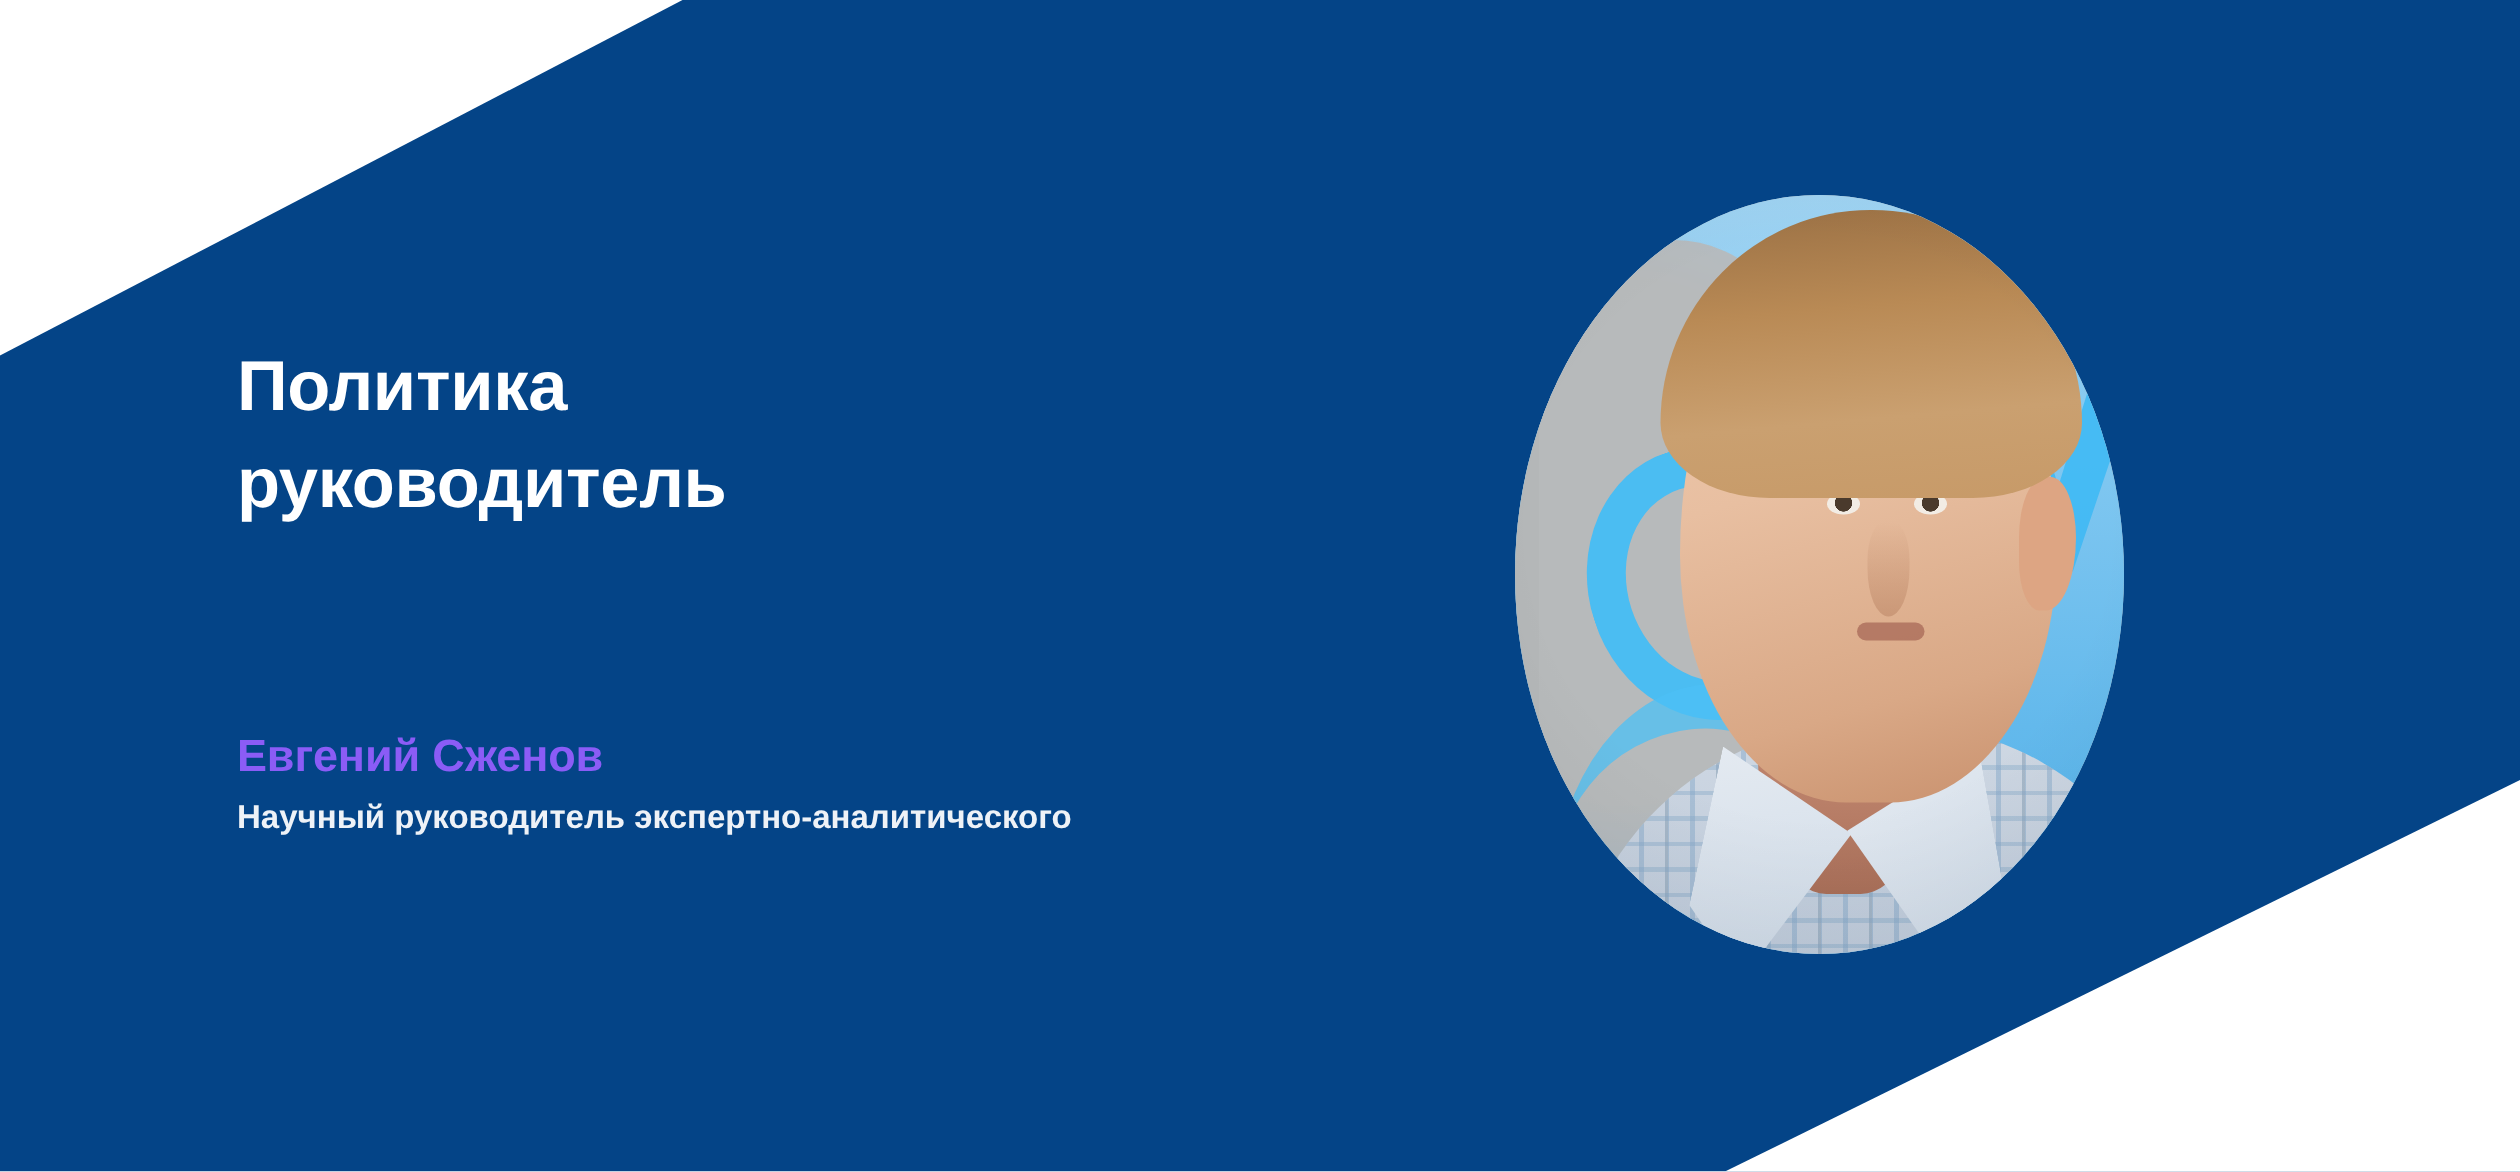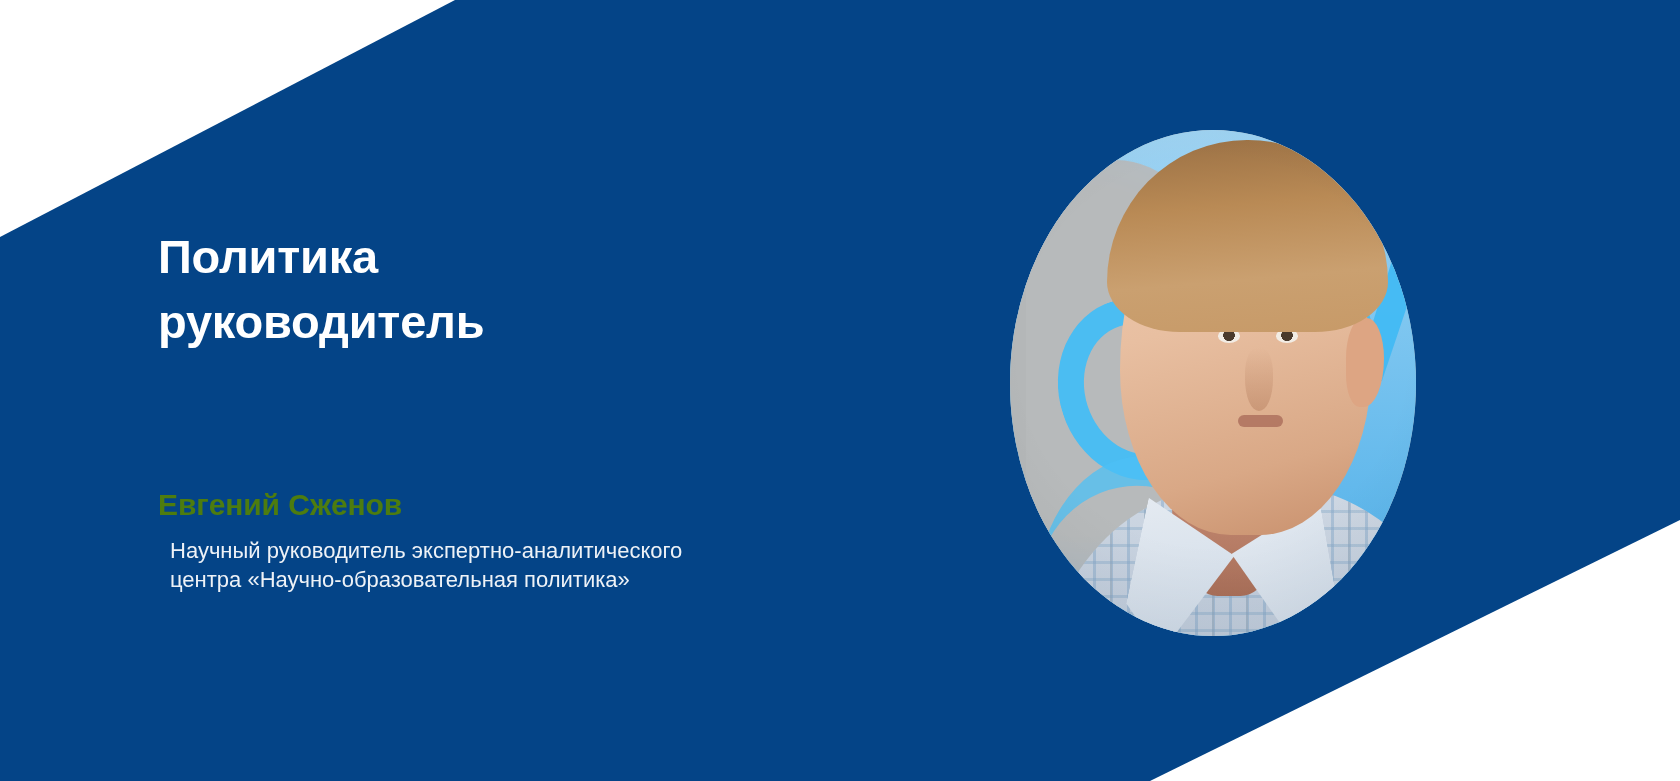--- a/index.html
+++ b/index.html
@@ -62,34 +62,34 @@
   }
   .headline .hl-line { display: block; white-space: nowrap; }
 
   .speaker {
     position: absolute;
     top: 487px;
     left: 0;
     width: 760px;
   }
   .speaker-name {
-    color: #4d7c0f;
+    color: #8b5cf6;
     font-size: 30px;
     font-weight: 700;
     line-height: 1.22;
     letter-spacing: -0.1px;
     margin: 0 0 6px 0;
     white-space: nowrap;
   }
   .speaker-role {
     color: #eef2f7;
     font-size: 22px;
-    font-weight: 400;
+    font-weight: 700;
     line-height: 1.32;
-    margin: 12px;
+    margin: 0;
   }
   .speaker-role .role-line { display: block; white-space: nowrap; }
 
   
   .portrait {
     position: absolute;
     left: 1010px;
     top: 130px;
     width: 406px;
     height: 506px;
@@ -313,19 +313,18 @@
 
     <h1 class="headline">
       <span class="hl-line">Политика</span>
       <span class="hl-line">руководитель</span>
     </h1>
 
     <div class="speaker">
       <div class="speaker-name">Евгений Сженов</div>
       <div class="speaker-role">
         <span class="role-line">Научный руководитель экспертно-аналитического</span>
-        <span class="role-line">центра «Научно-образовательная политика»</span>
       </div>
     </div>
 
   </div>
 
 </div>
 
 </body></html>

